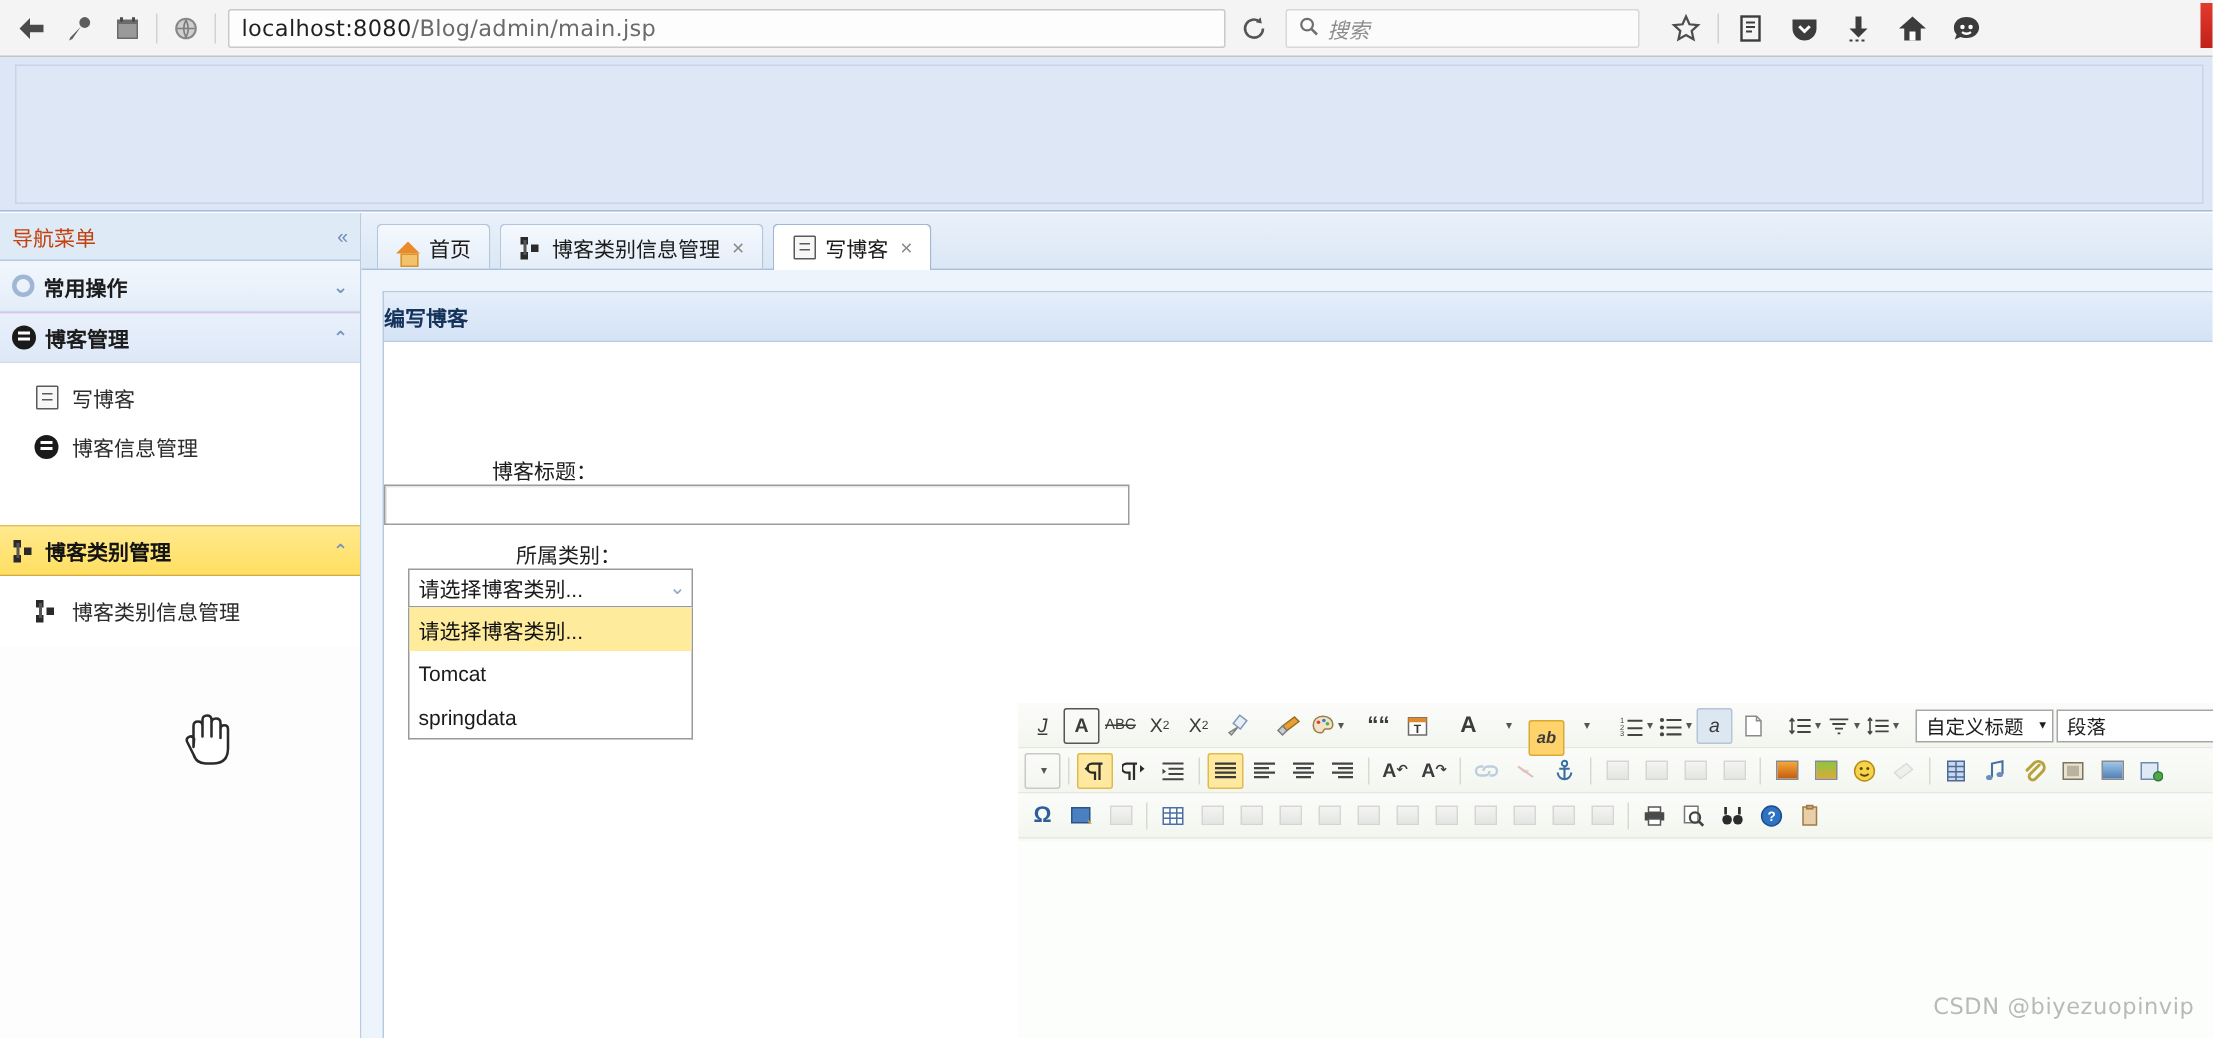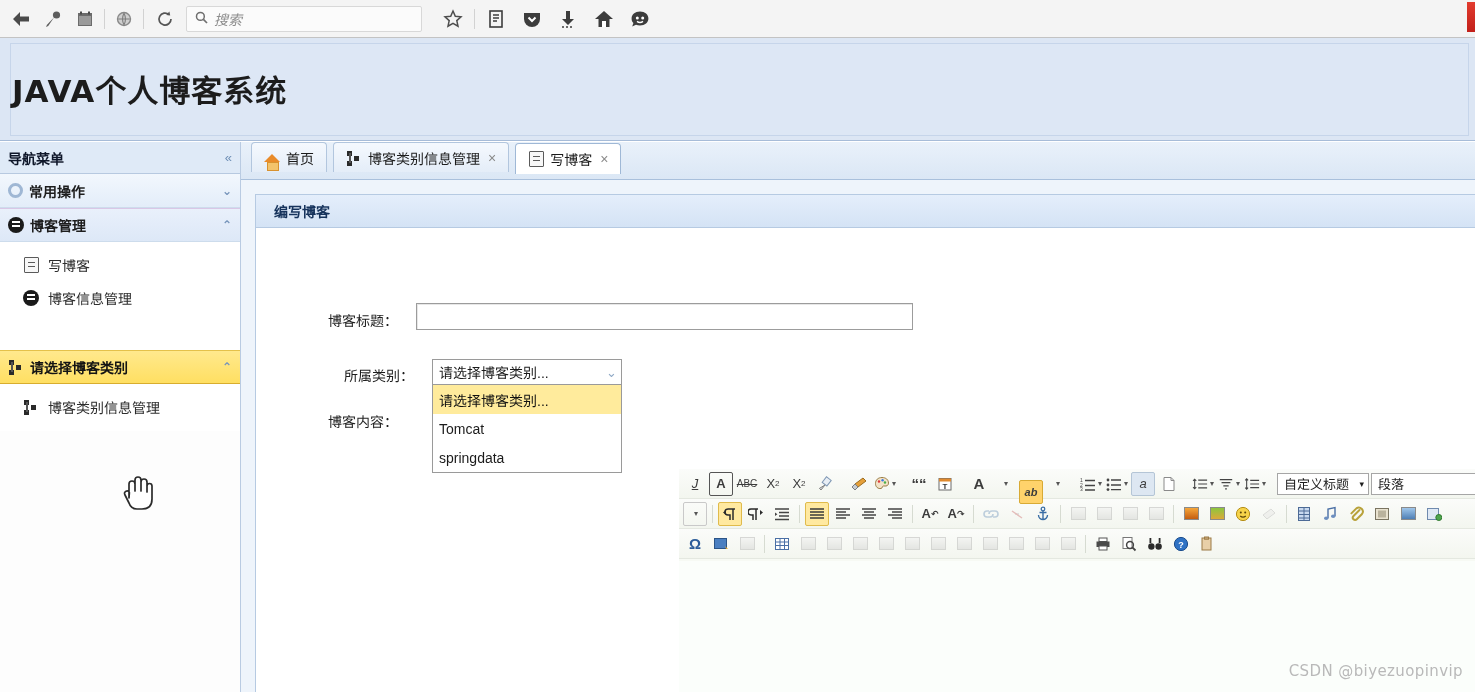--- a/index.html
+++ b/index.html
@@ -78,21 +78,21 @@
   .sidebar {
     position: absolute; left: 0; top: 142px; width: 241px; bottom: 0;
     background: #fdfdfd;
     border-right: 1px solid #b9cbe2;
   }
   .sb-titlebar {
     height: 32px; background: #dfeaf7;
     border-bottom: 1px solid #b7c9e0;
     display: flex; align-items: center; padding: 0 8px;
   }
-  .sb-titlebar .t { font-size: 14px; font-weight: 700; color: #0f172a; flex: 1; }
+  .sb-titlebar .t { font-size: 14px; font-weight: 400; color: #c2410c; flex: 1; }
   .sb-collapse { color: #6e8fb5; font-size: 13px; }
 
   .sb-group {
     height: 34px; display: flex; align-items: center; gap: 6px; padding: 0 8px;
     border-bottom: 1px solid #cddcec;
     font-size: 14px; font-weight: 700; color: #1d1d1d;
     background: linear-gradient(#f2f7fd, #e3edf9);
   }
   .sb-group.accent {
     background: linear-gradient(#e9f0fb, #dde8f7);
@@ -155,21 +155,21 @@
   }
 
   
   .content {
     position: absolute; left: 241px; top: 142px; right: 0; bottom: 0;
     background: #eef4fb;
   }
   .tabbar {
     height: 38px; background: linear-gradient(#e9f1fa, #dbe7f5);
     border-bottom: 1px solid #a9c0dc;
-    display: flex; align-items: flex-start; padding-left: 10px; gap: 6px;
+    display: flex; align-items: flex-end; padding-left: 10px; gap: 6px;
   }
   .tab {
     height: 30px; display: flex; align-items: center; gap: 6px;
     padding: 0 12px; font-size: 14px; color: #1b1b1b;
     background: linear-gradient(#f5f9fe, #e4edf8);
     border: 1px solid #b2c6de; border-bottom: none;
     border-radius: 4px 4px 0 0;
   }
   .tab.active {
     background: #ffffff; border-color: #9fb8d6;
@@ -187,26 +187,26 @@
   }
 
   .panel {
     position: absolute; left: 14px; top: 52px; right: 0; bottom: 0;
     background: #ffffff;
     border: 1px solid #b6cae2; border-right: none; border-bottom: none;
   }
   .panel-head {
     height: 33px; background: linear-gradient(#e4eefb, #d4e3f5);
     border-bottom: 1px solid #b6cae2;
-    display: flex; align-items: center; padding: 0 18px;
+    display: flex; align-items: center; padding: 0 0;
     font-size: 14px; font-weight: 700; color: #16335c;
   }
   .panel-body { position: absolute; left: 0; top: 34px; right: 0; bottom: 0; background: #fff; }
 
-  .form-row { position: absolute; display: flex; align-items: flex-end; }
+  .form-row { position: absolute; display: flex; align-items: flex-start; flex-direction: column; }
   .form-label {
     width: 160px; text-align: right; padding-right: 18px;
     font-size: 14px; color: #1d1d1d;
   }
   .title-input {
     width: 497px; height: 27px;
     border: 1px solid #9c9c9c; background: #fff;
     box-shadow: inset 1px 1px 0 #e7e7e7;
   }
 
@@ -298,20 +298,24 @@
     <div class="nav-btn">
       <svg width="20" height="20" viewBox="0 0 20 20">
           <circle cx="10" cy="10" r="7.2" fill="#888"></circle>
           <circle cx="10" cy="10" r="5.8" fill="#cfcfcf"></circle>
           <path d="M4.2 10 H15.8 M10 4.2 Q13 10 10 15.8 Q7 10 10 4.2" stroke="#7d7d7d" fill="none" stroke-width="1.1"></path>
         </svg>
     </div>
     <div class="chrome-sep"></div>
   </div>
 
+  <div class="urlbar">
+    <span class="url-host">localhost:8080</span>
+      <span class="url-path">/Blog/admin/main.jsp</span>
+  </div>
 
   <div class="reload-btn">
     <svg width="18" height="18" viewBox="0 0 18 18">
         <path d="M15 9 A6 6 0 1 1 13 4.6" stroke="#555" stroke-width="1.7" fill="none"></path>
         <path d="M13.4 1.5 L14.2 5.6 L10.2 4.9 Z" fill="#555"></path>
       </svg>
   </div>
 
   <div class="searchbar">
     <span>
@@ -361,21 +365,20 @@
           <circle cx="12.7" cy="9" r="1.5" fill="#fff"></circle>
           <path d="M7 12.4 Q10 14.6 13 12.4" stroke="#fff" stroke-width="1.5" fill="none"></path>
         </svg>
     </div>
   </div>
   <div class="red-edge"></div>
 </div>
 
 <div class="app-header">
   <div class="app-header-inner"></div>
-  <div class="app-title">JAVA个人博客系统</div>
 </div>
 
 <div class="sidebar">
 
   <div class="sb-titlebar">
     <span class="t">导航菜单</span>
     <span class="sb-collapse">«</span>
   </div>
 
   <div class="sb-group">
@@ -400,21 +403,21 @@
       <span class="ico">
           <span class="icon-circle"></span>
         </span>
       <span>博客信息管理</span>
     </div>
     <div class="sb-spacer"></div>
   </div>
 
   <div class="sb-group active">
     <span class="icon-tree"></span>
-    <span class="label">请选择博客类别</span>
+    <span class="label">博客类别管理</span>
     <span class="chev">⌃</span>
   </div>
   <div class="sb-panel">
     <div class="sb-item">
       <span class="ico">
           <span class="icon-tree"></span>
         </span>
       <span>博客类别信息管理</span>
     </div>
   </div>

